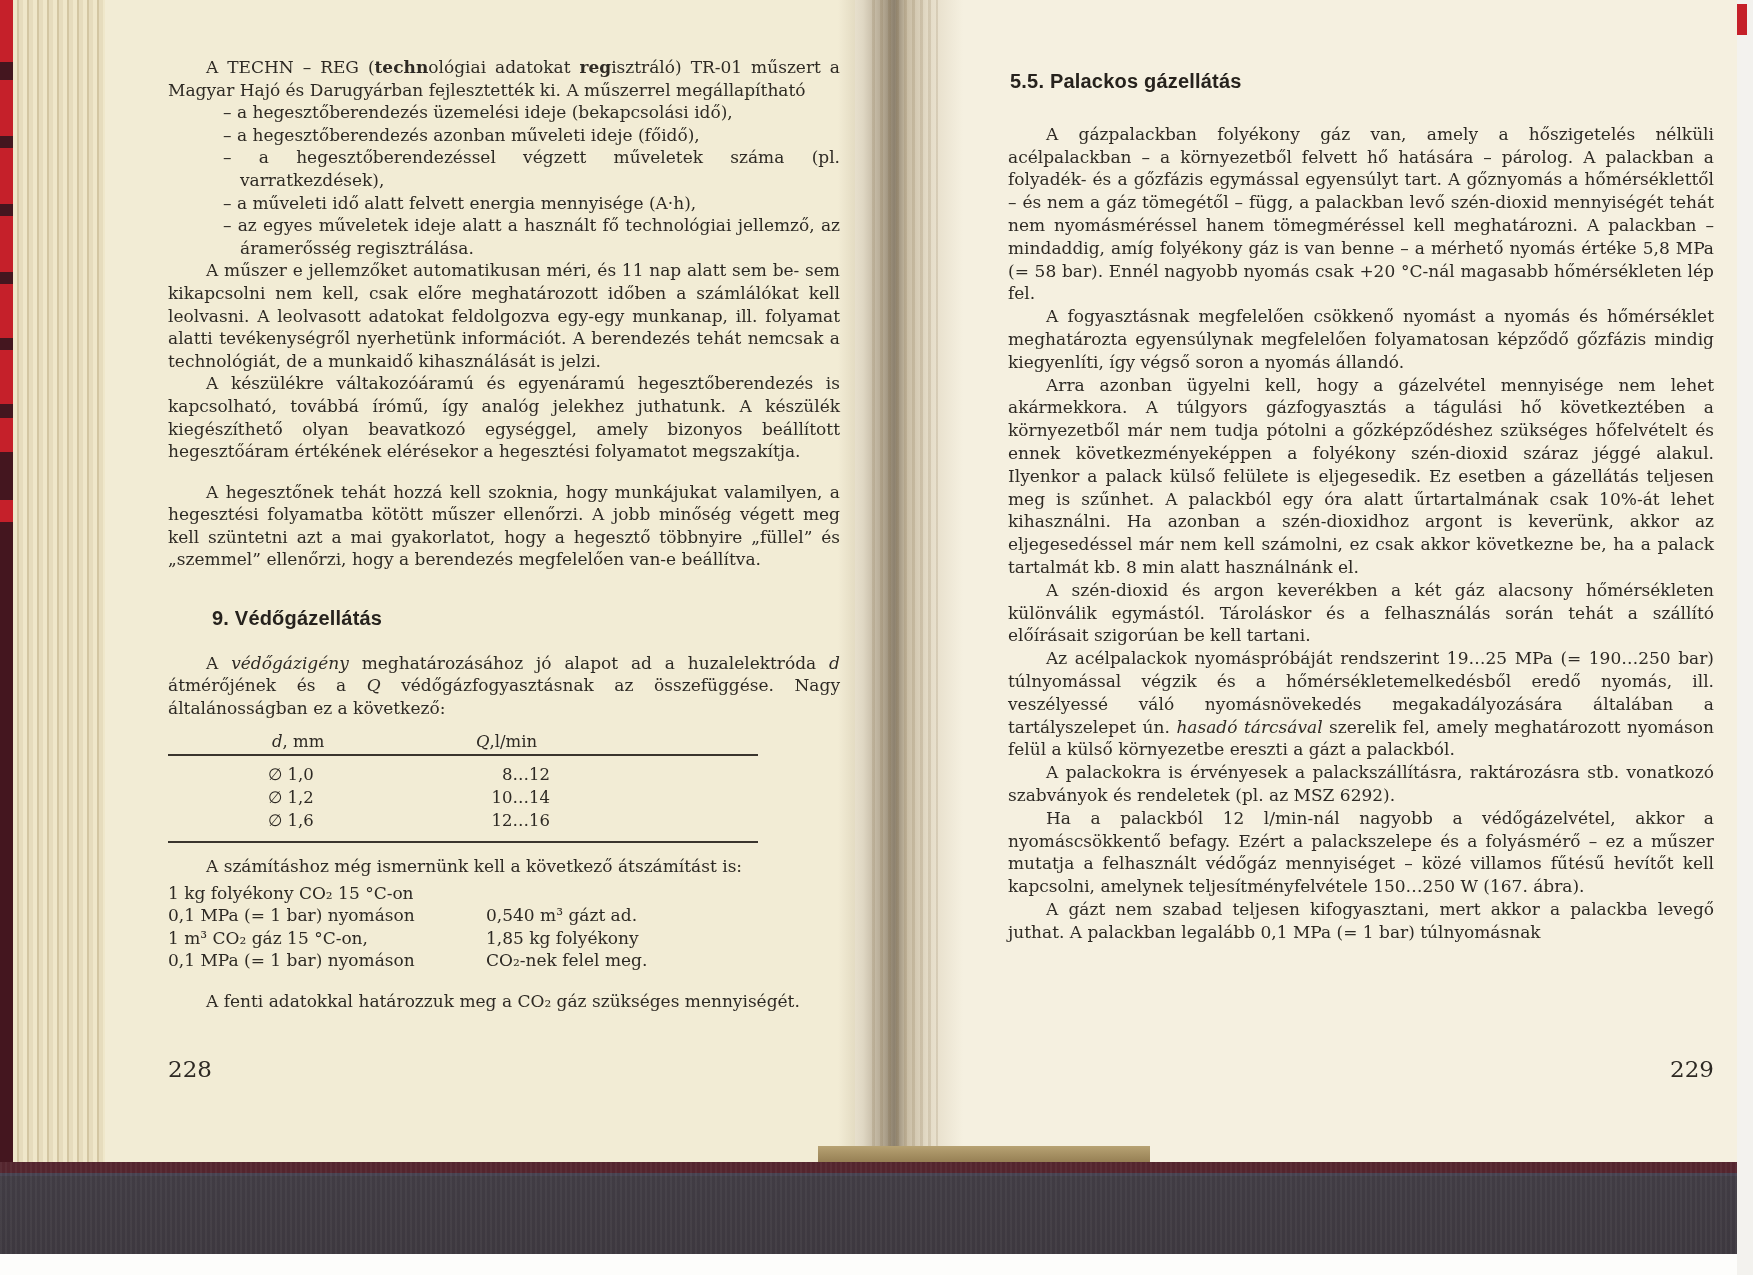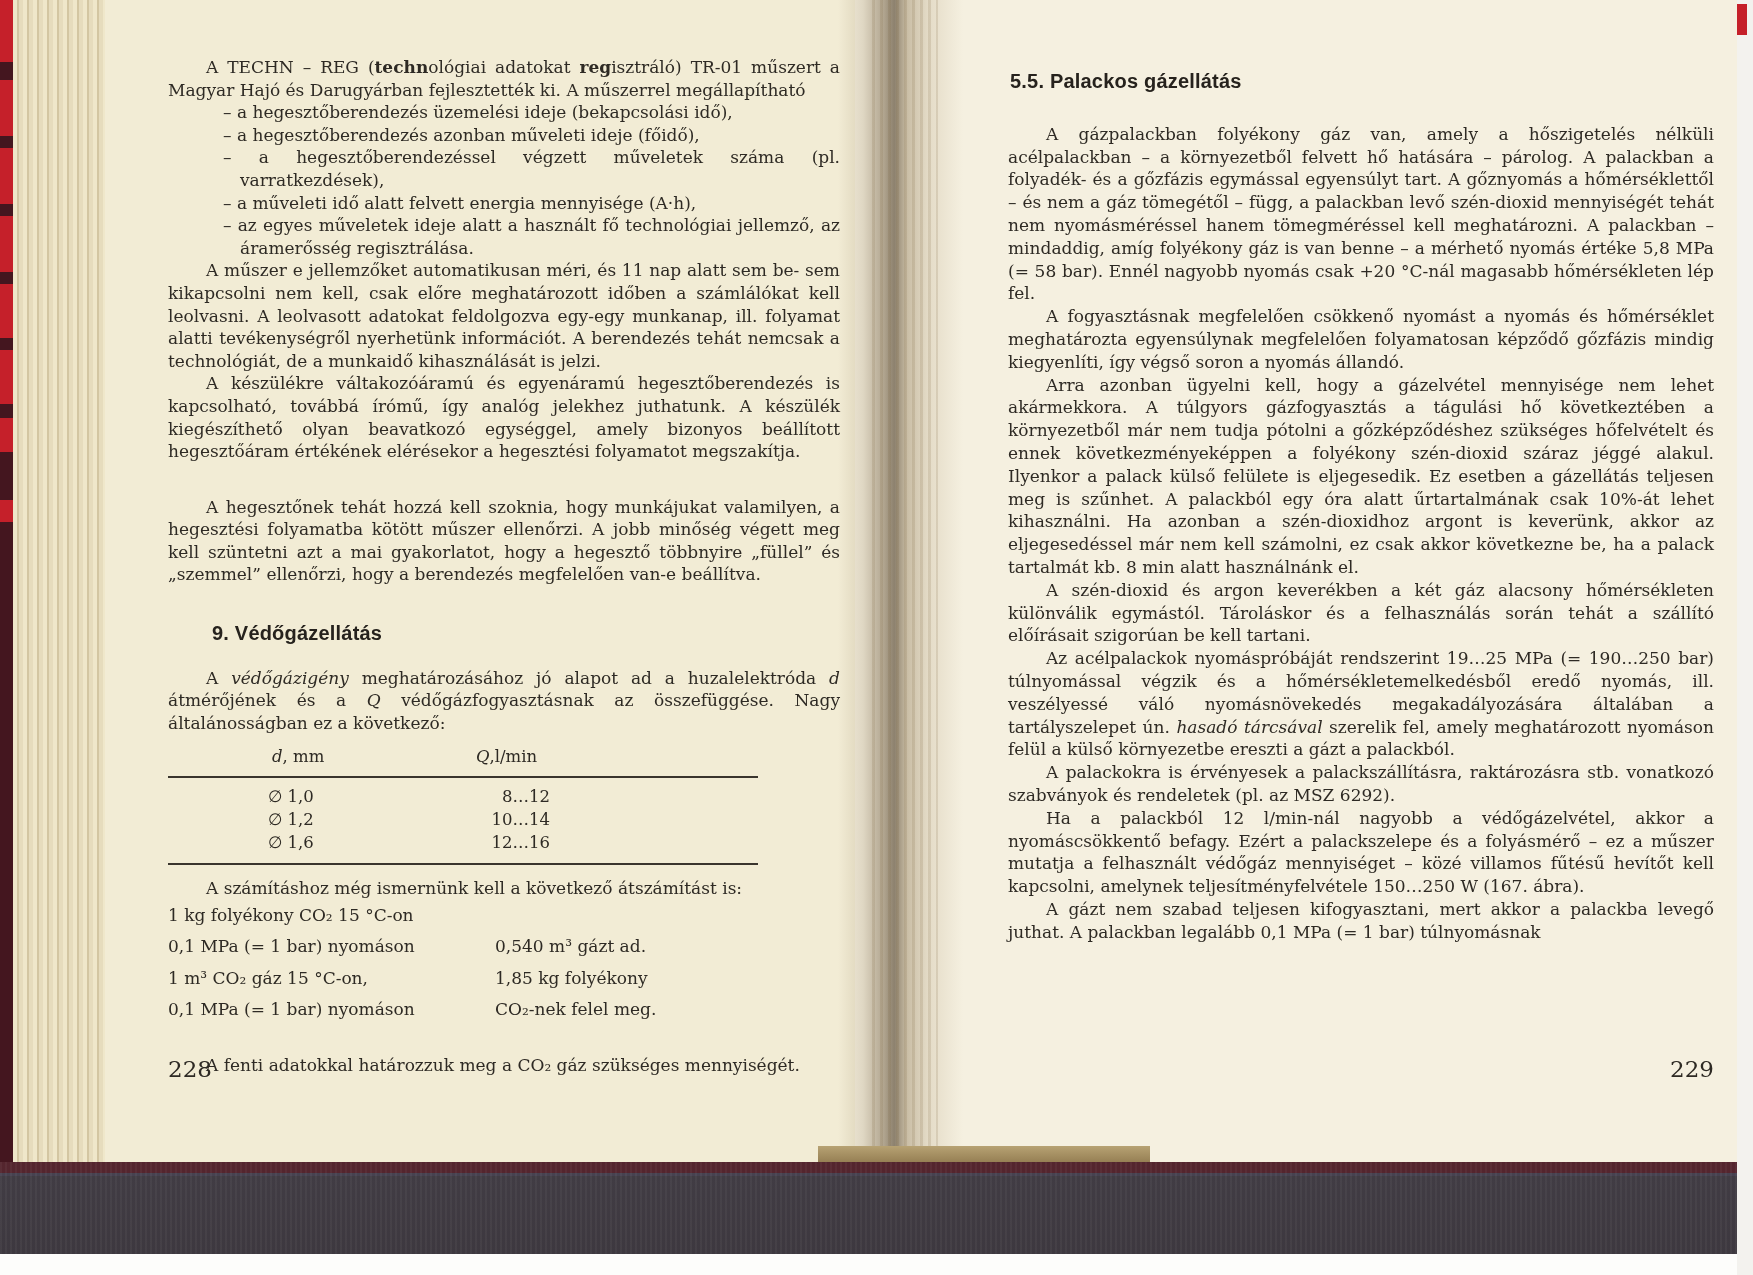--- a/index.html
+++ b/index.html
@@ -34,33 +34,33 @@
         text-align:justify;}
   p{margin:0;}
   .ind{text-indent:38px;}
   .bullet{padding-left:72px;text-indent:-17px;}
   .bd{font-weight:bold;}
   .it{font-style:italic;}
   .h1{font-family:"Liberation Sans",sans-serif;font-weight:bold;font-size:20px;
       letter-spacing:.2px;text-align:left;color:#26221d;}
   .hL{margin:36px 0 22px 44px;}
   .hR{margin:0 0 30px 2px;}
-  .mt{margin-top:33px;}
+  .mt{margin-top:18px;}
   
   .vtable{width:590px;margin:12px 0 12px 0;font-size:16.5px;text-align:left;}
-  .vt-head{display:grid;grid-template-columns:250px 1fr;padding-bottom:7px;}
+  .vt-head{display:grid;grid-template-columns:250px 1fr;}
   .vt-head .c1{padding-left:104px;}
   .vt-head .c2{padding-left:58px;}
   .vt-rule{border-top:2px solid #3a352d;height:0;margin-bottom:7px;}
   .vt-ruleB{border-top:2px solid #3a352d;height:0;margin-top:9px;}
   .vt-row{display:grid;grid-template-columns:250px 1fr;line-height:23px;}
   .vt-row .c1{padding-left:100px;}
   .vt-row .c2{width:104px;margin-left:28px;text-align:right;}
   
-  .conv{display:grid;grid-template-columns:318px 1fr;margin-top:4px;text-align:left;gap:9px;}
+  .conv{display:grid;grid-template-columns:318px 1fr;margin-top:4px;text-align:left;}
   .pn{position:absolute;top:1056px;font-size:23px;}
   .pnL{left:168px;}
   .pnR{left:1008px;width:706px;text-align:right;}
 </style>
 </head>
 <body>
 
 <div class="scan">
 
   <div class="edgesL"></div>

